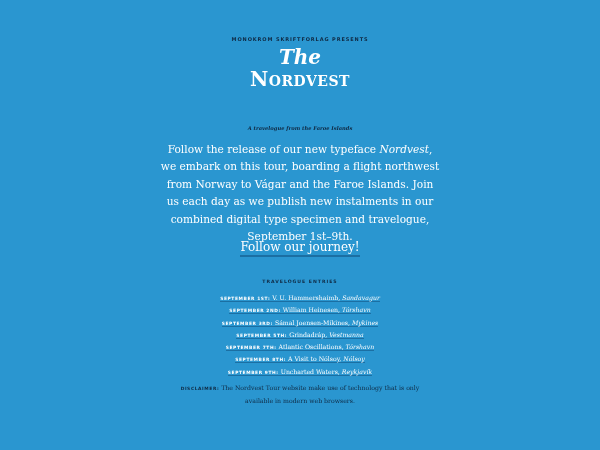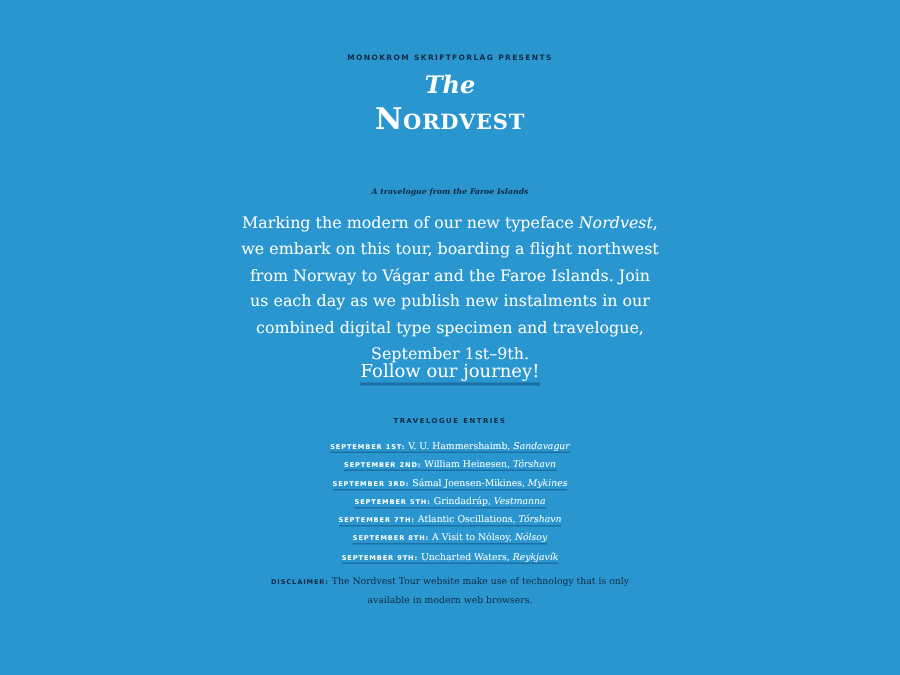--- a/index.html
+++ b/index.html
@@ -40,21 +40,21 @@
       left: 0;
       width: 600px;
       margin: 0;
       font-family: "DejaVu Serif", serif;
       font-weight: bold;
       color: #ffffff;
       line-height: 22px;
     }
     .title .the {
       display: block;
-      font-size: 16px;
+      font-size: 20px;
       font-style: italic;
     }
     .title .nordvest, .title .tour {
       display: block;
       font-size: 20px;
       letter-spacing: 0.5px;
       font-variant: small-caps;
     }
     .subtitle {
       position: absolute;
@@ -157,21 +157,21 @@
 
   <div class="presents">Monokrom Skriftforlag presents</div>
 
   <h1 class="title">
     <span class="the">The</span>
     <span class="nordvest">Nordvest</span>
   </h1>
 
   <div class="subtitle">A travelogue from the Faroe Islands</div>
 
-  <p class="intro"><span>Marking the modern of our new typeface </span><i>Nordvest</i><span>, we embark on this tour, boarding a flight northwest from Norway to Vágar and the Faroe Islands. Join us each day as we publish new instalments in our combined digital type specimen and travelogue, September 1st–9th.</span></p>
+  <p class="intro"><span>Follow the release of our new typeface </span><i>Nordvest</i><span>, we embark on this tour, boarding a flight northwest from Norway to Vágar and the Faroe Islands. Join us each day as we publish new instalments in our combined digital type specimen and travelogue, September 1st–9th.</span></p>
 
   <div class="follow">
     <a>Follow our journey!</a>
   </div>
 
   <div class="entries-heading">Travelogue entries</div>
 
   <ul class="entries">
     <li><a><span class="date">September 1st:</span><span> V. U. Hammershaimb, </span><span class="place">Sandavagur</span></a></li>
     <li><a><span class="date">September 2nd:</span><span> William Heinesen, </span><span class="place">Tórshavn</span></a></li>

